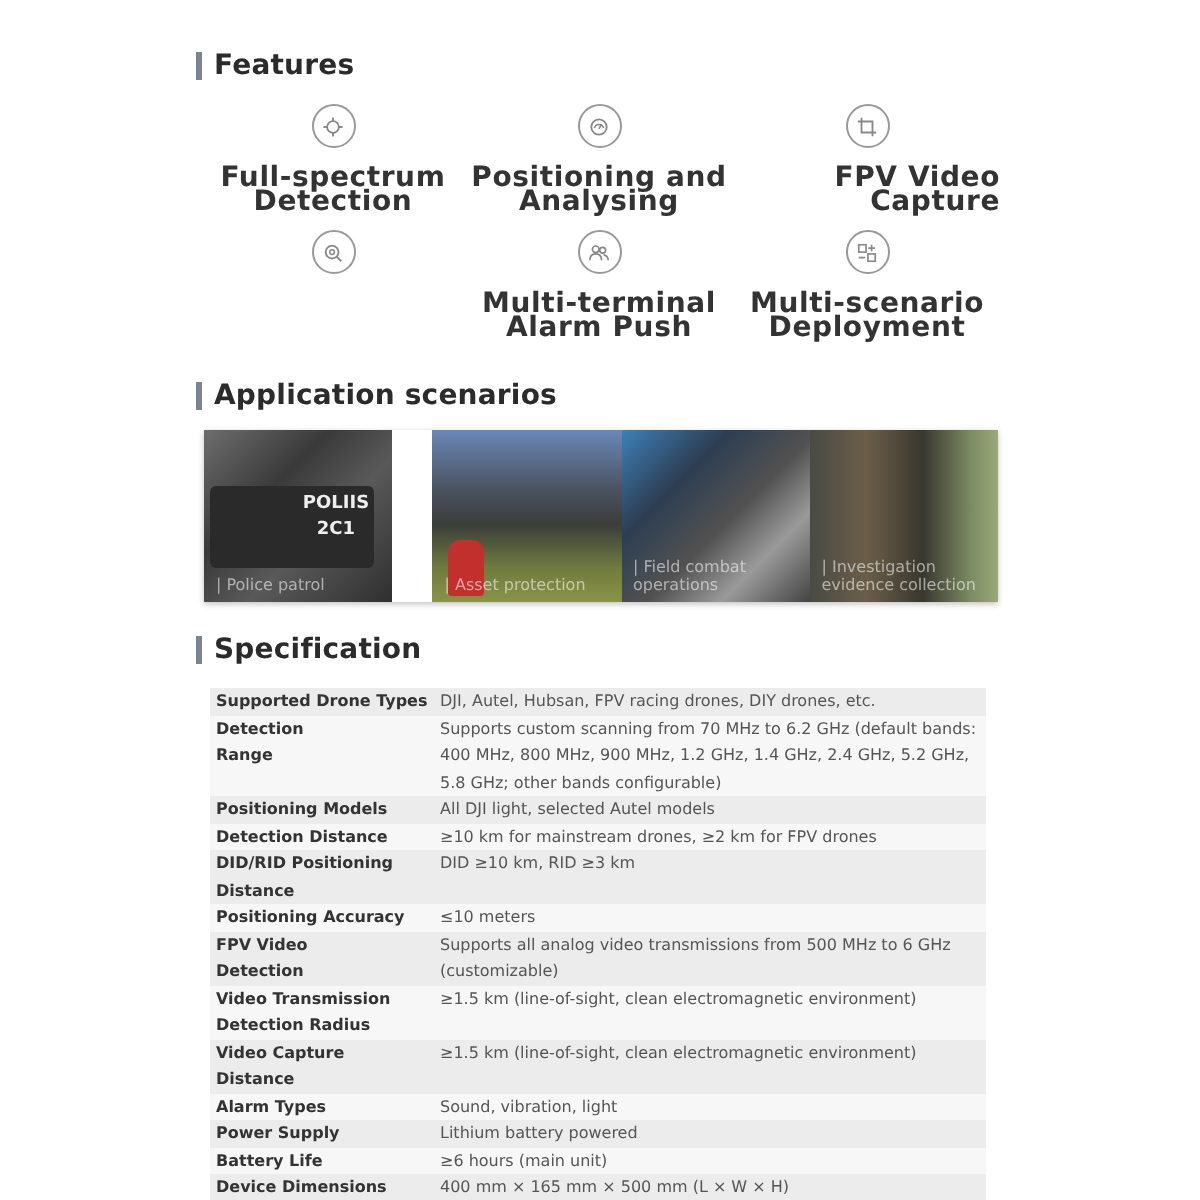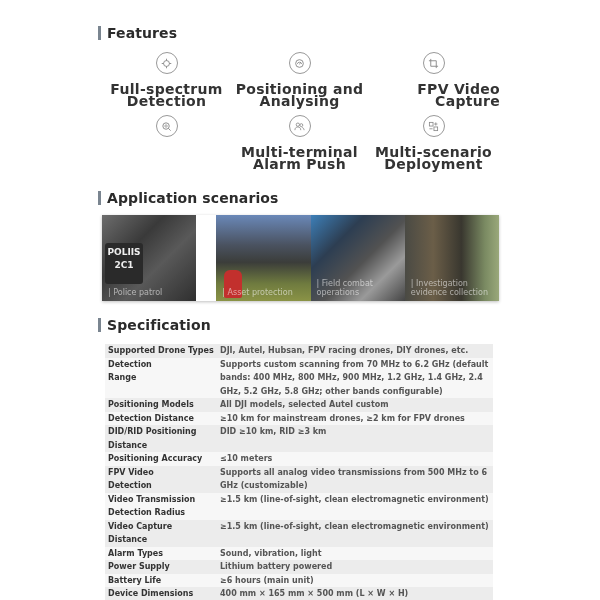--- a/index.html
+++ b/index.html
@@ -16,25 +16,25 @@
   .feat .ic svg { width:11px; height:11px; }
   .feat .lbl { margin-top:9px; font-weight:bold; font-size:14px; line-height:12px; color:#333; letter-spacing:0.3px; }
 
   .gallery { position:absolute; left:102px; top:215px; width:397px; height:86px; display:flex; box-shadow:0 1px 3px rgba(0,0,0,0.25); }
   .tile { flex:1; position:relative; overflow:hidden; }
   .tile .cap { position:absolute; left:6px; bottom:4px; font-size:8px; color:rgba(255,255,255,0.55); line-height:9px; white-space:pre-line; }
   .t1 { background:linear-gradient(135deg,#6d6d6d 0%,#3a3a3a 35%,#595959 60%,#2f2f2f 100%); }
   .t2 { background:linear-gradient(180deg,#6a88b8 0%,#4a5260 35%,#3b3d3a 55%,#6f7b3f 80%,#8a9346 100%);margin-left:20px; }
   .t3 { background:linear-gradient(135deg,#3d7fb8 0%,#2d3e52 30%,#525252 55%,#9a9a9a 75%,#444 100%); }
   .t4 { background:linear-gradient(90deg,#4a4a44 0%,#6b5e48 30%,#39372f 60%,#7a8a62 85%,#9aa87a 100%); }
-  .police-badge { position:absolute; left:3px; top:28px; width:38px; height:38px; background:#2a2a2a; color:#eee; font-weight:bold; font-size:9px; text-align:center; line-height:13px; padding-top:3px; border-radius:3px; }
+  .police-badge { position:absolute; left:3px; top:28px; width:38px; height:38px; background:#2a2a2a; color:#eee; font-weight:bold; font-size:9px; text-align:center; line-height:13px; padding-top:3px; border-radius:3px;padding-left:44px; }
   .hydrant { position:absolute; left:8px; bottom:3px; width:18px; height:28px; background:#c2302d; border-radius:6px 6px 2px 2px; }
 
   .spec { position:absolute; left:105px; top:344px; width:388px; border-collapse:collapse; font-size:8px; line-height:13.5px; }
-  .spec td { vertical-align:top; padding:0 3px;font-weight:bold; }
+  .spec td { vertical-align:top; padding:0 3px; }
   .spec td.k { width:106px; font-weight:bold; color:#333; }
   .spec td.v { color:#555; }
   .spec tr.alt { background:#ececec; }
   .spec tr.plain { background:#f7f7f7; }
 </style>
 </head>
 <body>
 
 <div class="section-title" id="features-title">
   <span class="bar"></span>
@@ -140,21 +140,21 @@
         <td class="k">Supported Drone Types</td>
         <td class="v">DJI, Autel, Hubsan, FPV racing drones, DIY drones, etc.</td>
       </tr>
     <tr class="plain">
         <td class="k" style="white-space:pre-line;">Detection
 Range</td>
         <td class="v">Supports custom scanning from 70 MHz to 6.2 GHz (default bands: 400 MHz, 800 MHz, 900 MHz, 1.2 GHz, 1.4 GHz, 2.4 GHz, 5.2 GHz, 5.8 GHz; other bands configurable)</td>
       </tr>
     <tr class="alt">
         <td class="k">Positioning Models</td>
-        <td class="v">All DJI models, selected Autel custom</td>
+        <td class="v">All DJI light, selected Autel models</td>
       </tr>
     <tr class="plain">
         <td class="k">Detection Distance</td>
         <td class="v">≥10 km for mainstream drones, ≥2 km for FPV drones</td>
       </tr>
     <tr class="alt">
         <td class="k">DID/RID Positioning Distance</td>
         <td class="v">DID ≥10 km, RID ≥3 km</td>
       </tr>
     <tr class="plain">

